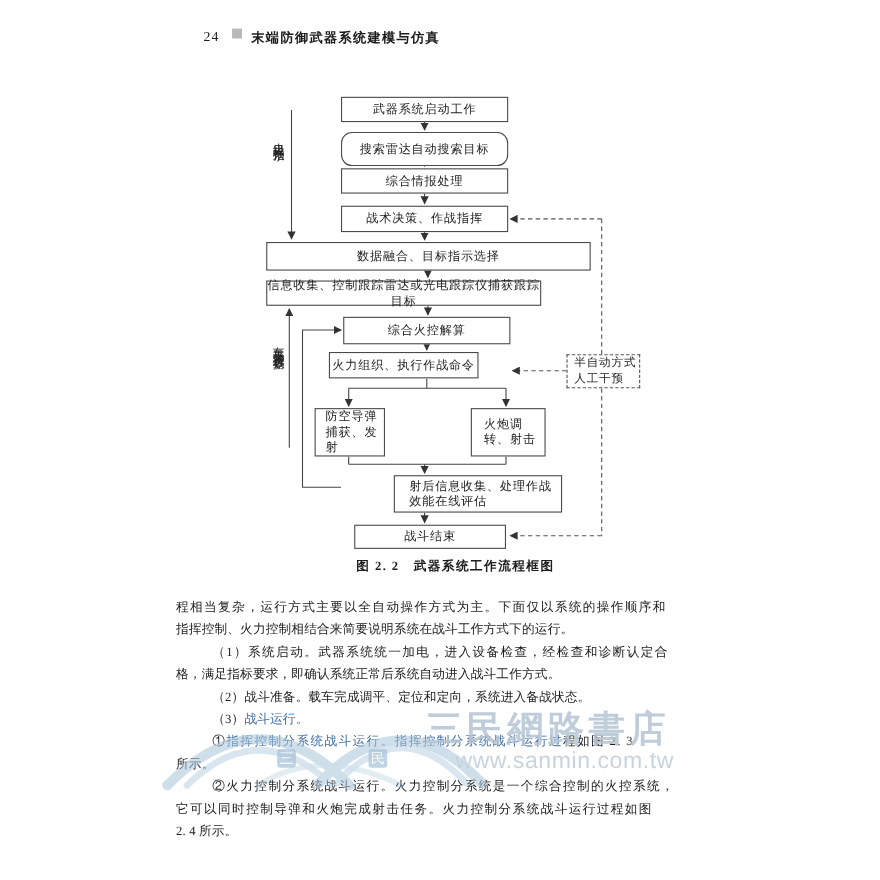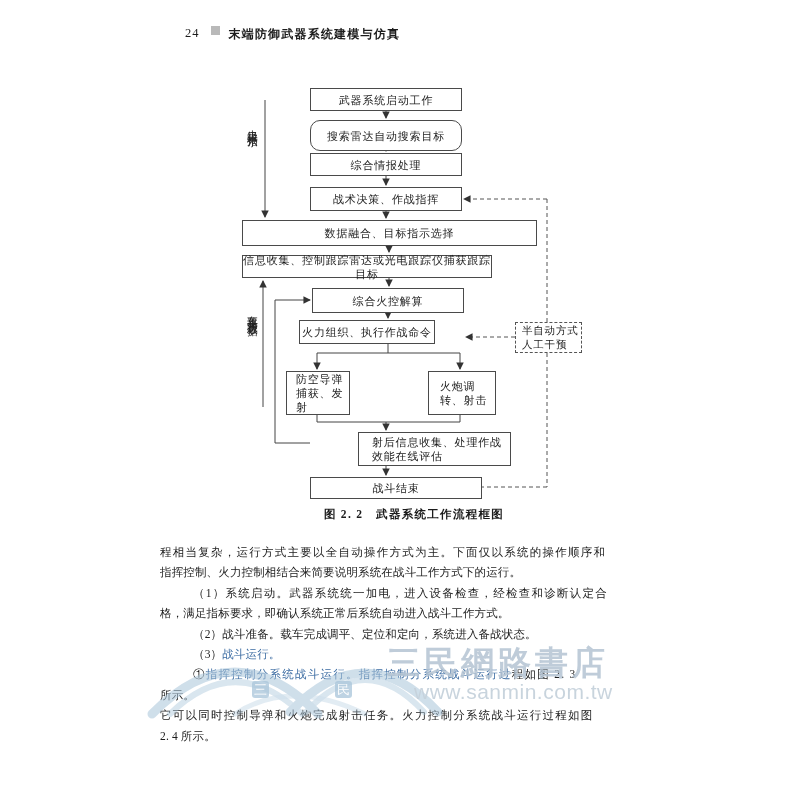--- a/index.html
+++ b/index.html
@@ -24,21 +24,21 @@
   .b2{left:310px;top:120px;width:152px;height:31px;border-radius:10px;}
   .b3{left:310px;top:153px;width:152px;height:23px;}
   .b4{left:310px;top:187px;width:152px;height:24px;}
   .b5{left:242px;top:220px;width:295px;height:26px;}
   .b6{left:242px;top:255px;width:250px;height:23px;}
   .b7{left:312px;top:288px;width:152px;height:25px;}
   .b8{left:299px;top:320px;width:136px;height:24px;}
   .b9{left:286px;top:371px;width:64px;height:44px;padding-left:9px;}
   .b10{left:428px;top:371px;width:68px;height:44px;padding-left:11px;}
   .b11{left:310px;top:432px;width:153px;height:34px;padding-left:13px;margin-left:48px;}
-  .b12{left:310px;top:477px;width:172px;height:22px;}
+  .b12{left:322px;top:477px;width:138px;height:22px;}
   .b13{left:515px;top:322px;width:67px;height:31px;border:1px dashed #555;
        padding-left:6px;font-size:10.5px;line-height:13.5px;}
   .vlab{
     position:absolute;writing-mode:vertical-rl;text-orientation:upright;
     font-size:10.5px;letter-spacing:1.5px;line-height:12px;color:#222;
   }
   .vl1{left:246px;top:121px;height:80px;}
   .vl2{left:246px;top:307px;height:102px;}
   .fig-cap{
     position:absolute;left:190px;top:507px;width:448px;text-align:center;
@@ -139,20 +139,21 @@
 
   <div class="bodytext" id="body-lines">
       <div class="line j"><span>程相当复杂，运行方式主要以全自动操作方式为主。下面仅以系统的操作顺序和</span></div>
       <div class="line"><span>指挥控制、火力控制相结合来简要说明系统在战斗工作方式下的运行。</span></div>
       <div class="line ind j"><span>（1）系统启动。武器系统统一加电，进入设备检查，经检查和诊断认定合</span></div>
       <div class="line"><span>格，满足指标要求，即确认系统正常后系统自动进入战斗工作方式。</span></div>
       <div class="line ind"><span>（2）战斗准备。载车完成调平、定位和定向，系统进入备战状态。</span></div>
       <div class="line ind"><span>（3）</span><span class="wmblue">战斗运行。</span></div>
       <div class="line ind j"><span>①</span><span class="wmblue">指挥控制分系统战斗运行。指挥控制分系统战斗运行过</span><span>程如图 2. 3</span></div>
       <div class="line"><span>所示。</span></div>
+      <div class="line ind j"><span>②火力控制分系统战斗运行。火力控制分系统是一个综合控制的火控系统，</span></div>
       <div class="line j"><span>它可以同时控制导弹和火炮完成射击任务。火力控制分系统战斗运行过程如图</span></div>
       <div class="line"><span>2. 4 所示。</span></div>
     </div>
 
   <div class="wm">
     <svg class="wm-logo" width="320" height="75">
       <g fill="none" stroke="#a9c5da" stroke-linecap="round">
         <path d="M12 66 Q95 -18 178 66" stroke-width="9"></path>
         <path d="M30 66 Q95 2 162 66" stroke-width="6" opacity="0.8"></path>
         <path d="M150 64 Q225 -14 298 64" stroke-width="9"></path>

